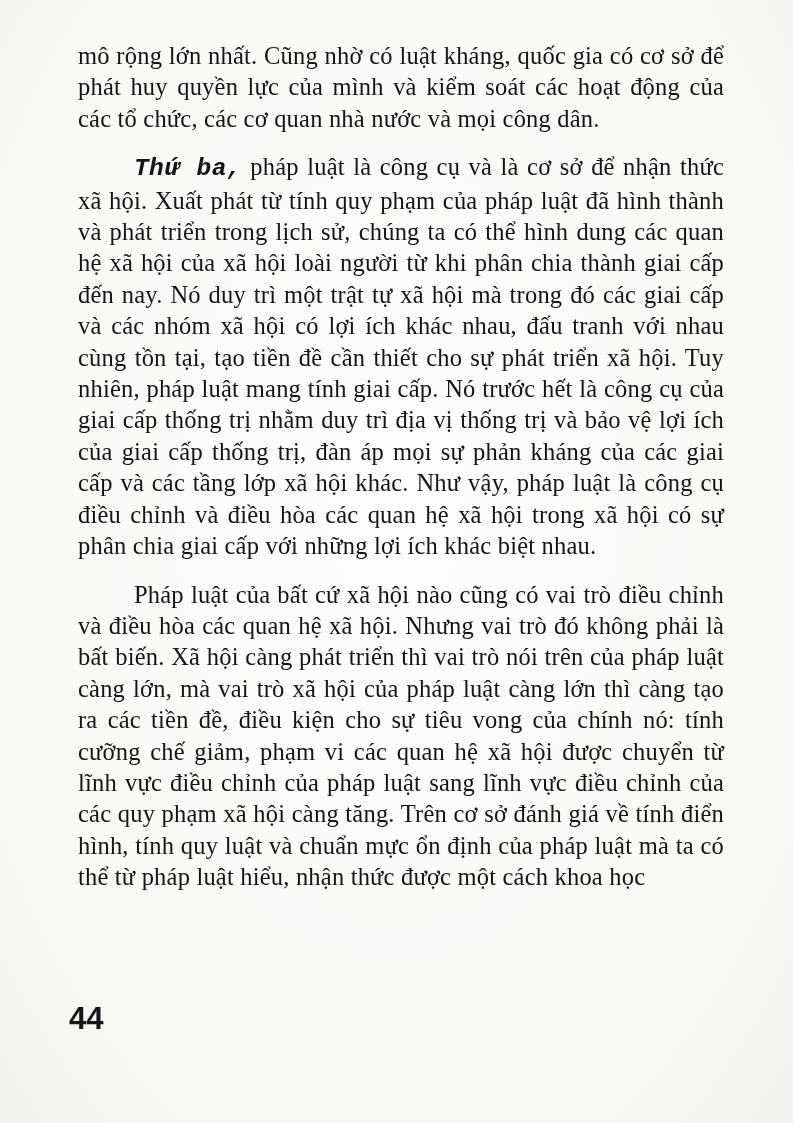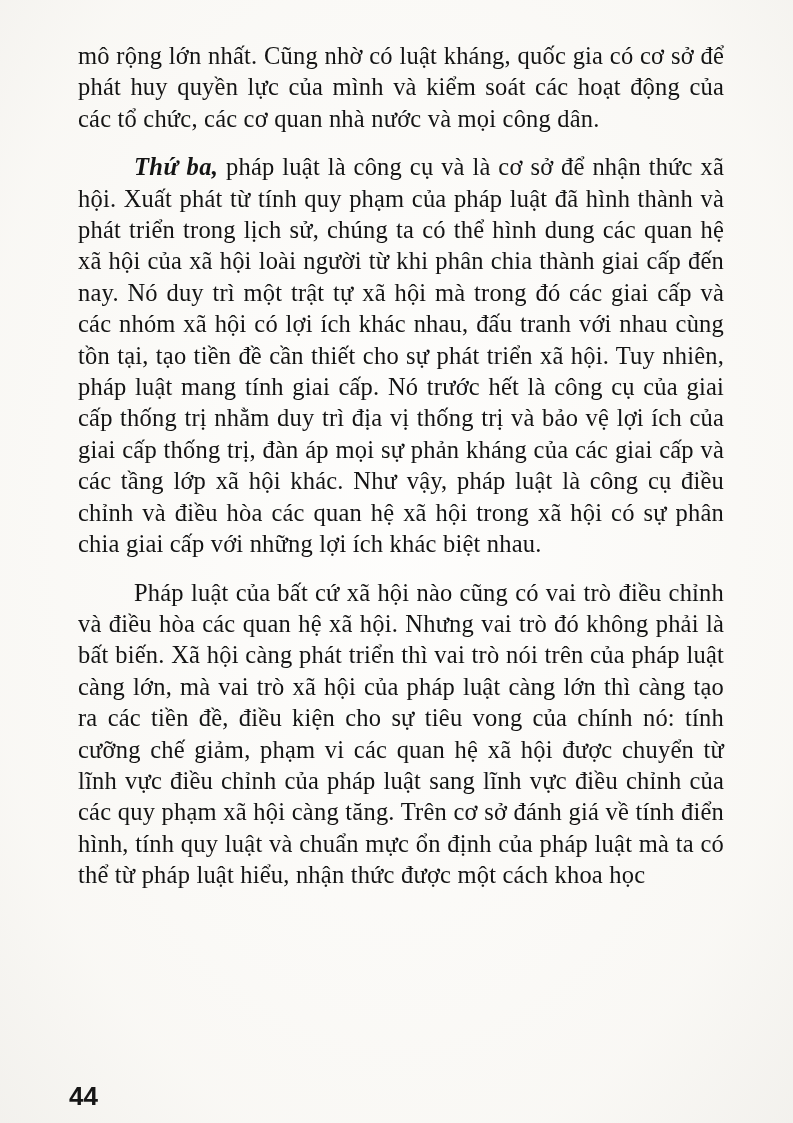--- a/index.html
+++ b/index.html
@@ -36,26 +36,27 @@
     margin: 0 0 17px 0;
     text-rendering: optimizeLegibility;
   }
   .para.indented {
     text-indent: 56px;
   }
   .para .lead-in {
     font-weight: bold;
     font-style: italic;
     letter-spacing: 0.4px;
+    font-family: Liberation Mono, monospace;
   }
   .page-number {
     position: absolute;
     left: 69px;
-    top: 1081px;
-    font-size: 26px;
+    top: 1001px;
+    font-size: 31px;
     font-weight: bold;
     font-family: "Liberation Sans", "DejaVu Sans", sans-serif;
     color: #161616;
   }
 </style>
 </head>
 <body>
 
 <div class="scan-page">
 

